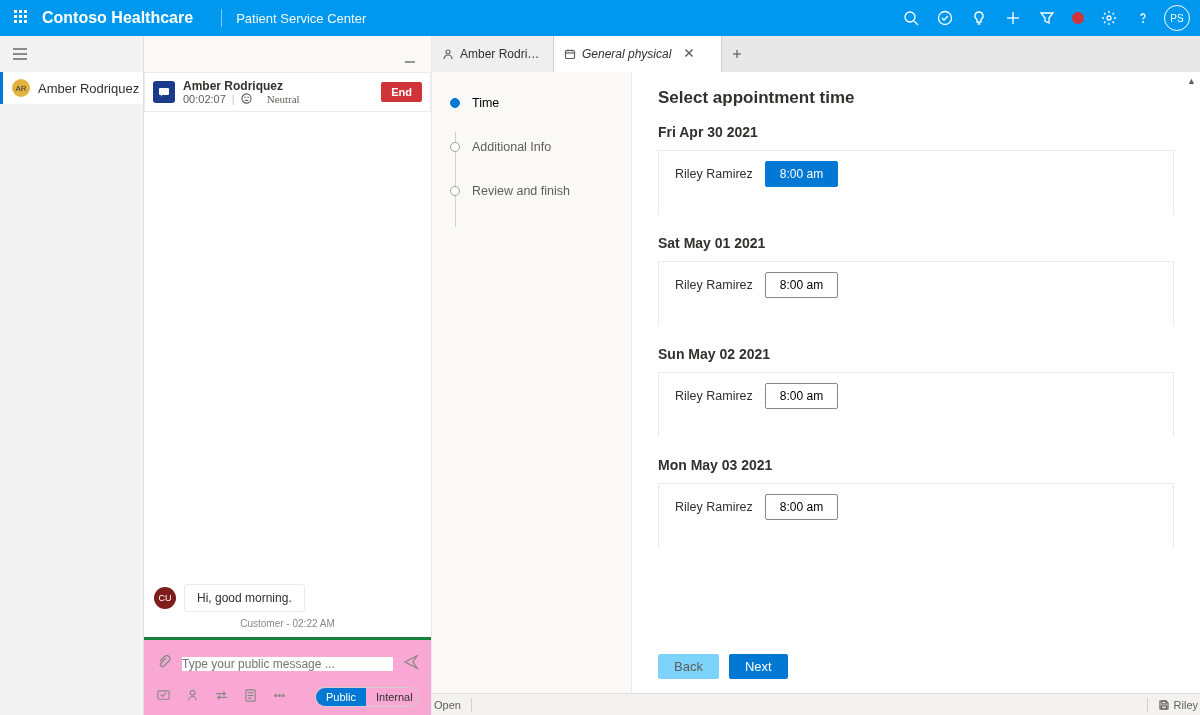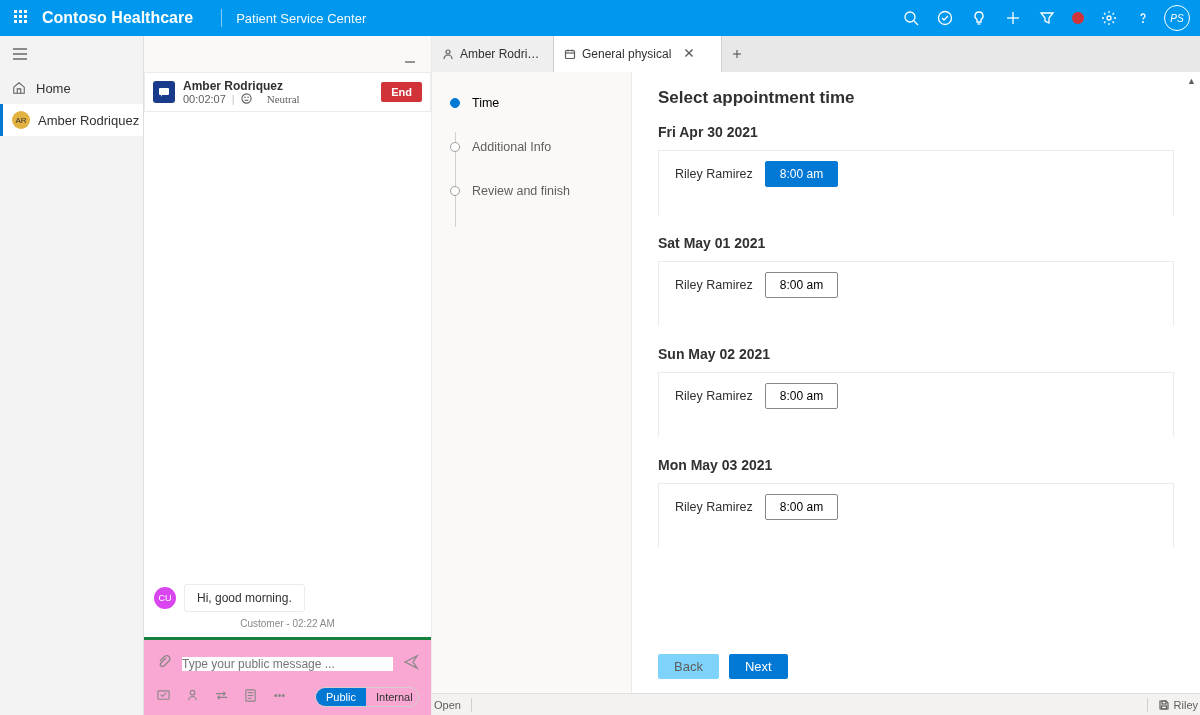--- a/index.html
+++ b/index.html
@@ -10,21 +10,21 @@
 .topbar { height: 36px; background: #0098ee; color: #fff; display: flex; align-items: center; padding: 0 10px; }
 .waffle { width: 16px; height: 16px; display: grid; grid-template-columns: repeat(3, 3px); grid-template-rows: repeat(3, 3px); gap: 2px; margin: 0 12px 0 4px; cursor: pointer; }
 .waffle span { background: #fff; width: 3px; height: 3px; }
 .brand { font-size: 16px; font-weight: 600; margin-right: 14px; }
 .divider { width: 1px; height: 18px; background: rgba(255,255,255,.5); margin: 0 14px; }
 .appname { font-size: 13px; opacity: .95; }
 .topbar-spacer { flex: 1; }
 .top-icon { width: 34px; height: 36px; display: flex; align-items: center; justify-content: center; cursor: pointer; }
 .top-icon svg { width: 16px; height: 16px; stroke: #fff; fill: none; stroke-width: 1.3; }
 .presence-dot { width: 12px; height: 12px; border-radius: 50%; background: #d13438; margin: 0 8px; }
-.avatarps { width: 26px; height: 26px; border: 1.3px solid #fff; border-radius: 50%; font-size: 10px; display: flex; align-items: center; justify-content: center; margin-left: 4px; cursor: pointer; font-style: italic; }
+.avatarps { width: 26px; height: 26px; border: 1.3px solid #fff; border-radius: 50%; font-size: 10px; display: flex; align-items: center; justify-content: center; margin-left: 4px; cursor: pointer; }
 
 
 .workspace { flex: 1; display: flex; min-height: 0; }
 
 
 .navrail { width: 144px; background: #f3f3f3; border-right: 1px solid #e1dfdd; display: flex; flex-direction: column; }
 .hamb { height: 36px; display: flex; align-items: center; padding-left: 12px; cursor: pointer; }
 .hamb svg { width: 16px; height: 14px; stroke: #605e5c; stroke-width: 1.4; }
 .nav-item { display: flex; align-items: center; height: 32px; padding-left: 12px; font-size: 13px; color: #323130; cursor: pointer; }
 .nav-item svg { width: 14px; height: 14px; margin-right: 10px; stroke: #605e5c; fill: none; stroke-width: 1.2; }
@@ -40,21 +40,21 @@
 .conv-icon { width: 22px; height: 22px; background: #1a3b8b; border-radius: 3px; display: flex; align-items: center; justify-content: center; margin-right: 8px; }
 .conv-icon svg { width: 12px; height: 12px; fill: #fff; }
 .conv-name { font-size: 12px; font-weight: 600; }
 .conv-meta { font-size: 11px; color: #605e5c; display: flex; align-items: center; gap: 6px; }
 .conv-meta .sep { color: #c8c6c4; }
 .sentiment { display: inline-flex; align-items: flex-start; gap: 15px; font-family: Liberation Serif, serif; }
 .sentiment svg { width: 11px; height: 11px; stroke: #605e5c; fill: none; stroke-width: 1.2; }
 .end-btn { margin-left: auto; background: #d13438; color: #fff; font-size: 11px; font-weight: 600; padding: 4px 10px; border: none; border-radius: 2px; cursor: pointer; }
 .conv-body { flex: 1; background: #fff; display: flex; flex-direction: column; justify-content: flex-end; padding: 0 10px 8px; }
 .msg-row { display: flex; align-items: center; gap: 8px; margin-bottom: 6px; }
-.msg-av { width: 22px; height: 22px; border-radius: 50%; background: #d946ef; color: #fff; font-size: 9px; display: flex; align-items: center; justify-content: center; }
+.msg-av { width: 22px; height: 22px; border-radius: 50%; background: #7f1d1d; color: #fff; font-size: 9px; display: flex; align-items: center; justify-content: center; }
 .msg-bubble { border: 1px solid #edebe9; padding: 6px 12px; border-radius: 3px; font-size: 12px; }
 .msg-meta { text-align: center; font-size: 10px; color: #8a8886; }
 .compose { background: #f9a8d4; border-top: 3px solid #15803d; padding: 14px 12px 8px; }
 .compose-row1 { display: flex; align-items: center; margin-bottom: 14px; }
 .compose-row1 svg { width: 16px; height: 16px; stroke: #8a8886; fill: none; stroke-width: 1.3; }
 .compose-input { flex: 1; border: none; outline: none; margin: 0 10px; font-size: 12px; color: #605e5c; }
 .compose-row2 { display: flex; align-items: center; gap: 14px; }
 .compose-row2 .cicon { cursor: pointer; }
 .compose-row2 svg { width: 15px; height: 15px; stroke: #8a8886; fill: none; stroke-width: 1.2; }
 .compose-spacer { flex: 1; }
@@ -170,27 +170,20 @@
 <div class="workspace">
 
   <div class="navrail">
     <div class="hamb">
         <svg viewBox="0 0 16 14">
           <line x1="1" y1="2" x2="15" y2="2"></line>
           <line x1="1" y1="7" x2="15" y2="7"></line>
           <line x1="1" y1="12" x2="15" y2="12"></line>
         </svg>
       </div>
-    <div class="nav-item">
-      <svg viewBox="0 0 16 16">
-          <path d="M2 7l6-5 6 5v7H2z"></path>
-          <path d="M6 14V9h4v5"></path>
-        </svg>
-      <span>Home</span>
-    </div>
     <div class="nav-item selected">
       <div class="av">AR</div>
       <span>Amber Rodriquez</span>
     </div>
   </div>
 
   <div class="conv-col">
     <div class="conv-col-top">
       <div class="conv-min"><svg viewBox="0 0 14 14">
             <line x1="2" y1="11" x2="12" y2="11"></line>
@@ -273,21 +266,21 @@
   <div style="flex:1; display:flex; flex-direction:column; min-width:0;">
 
     <div class="tabsbar">
       <div class="tab" style="width:122px;">
         <svg viewBox="0 0 12 12">
             <circle cx="6" cy="4" r="2"></circle>
             <path d="M2 11a4 4 0 0 1 8 0"></path>
           </svg>
         <span style="overflow:hidden; text-overflow:ellipsis; white-space:nowrap;">Amber Rodriquez</span>
       </div>
-      <div class="tab active" style="width:168px;">
+      <div class="tab active" style="width:168px;font-style:italic;">
         <svg viewBox="0 0 12 12">
             <rect x="1.5" y="2.5" width="9" height="8" rx="1"></rect>
             <line x1="1.5" y1="5" x2="10.5" y2="5"></line>
             <line x1="4" y1="1.5" x2="4" y2="3.5"></line>
             <line x1="8" y1="1.5" x2="8" y2="3.5"></line>
           </svg>
         <span>General physical</span>
         <span class="tab-close"><svg viewBox="0 0 10 10">
               <line x1="2" y1="2" x2="8" y2="8"></line>
               <line x1="8" y1="2" x2="2" y2="8"></line>

